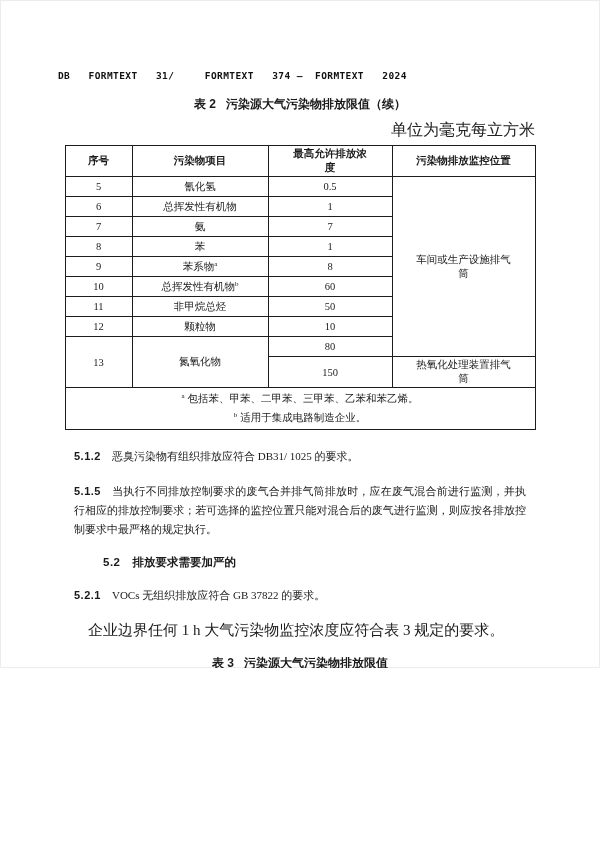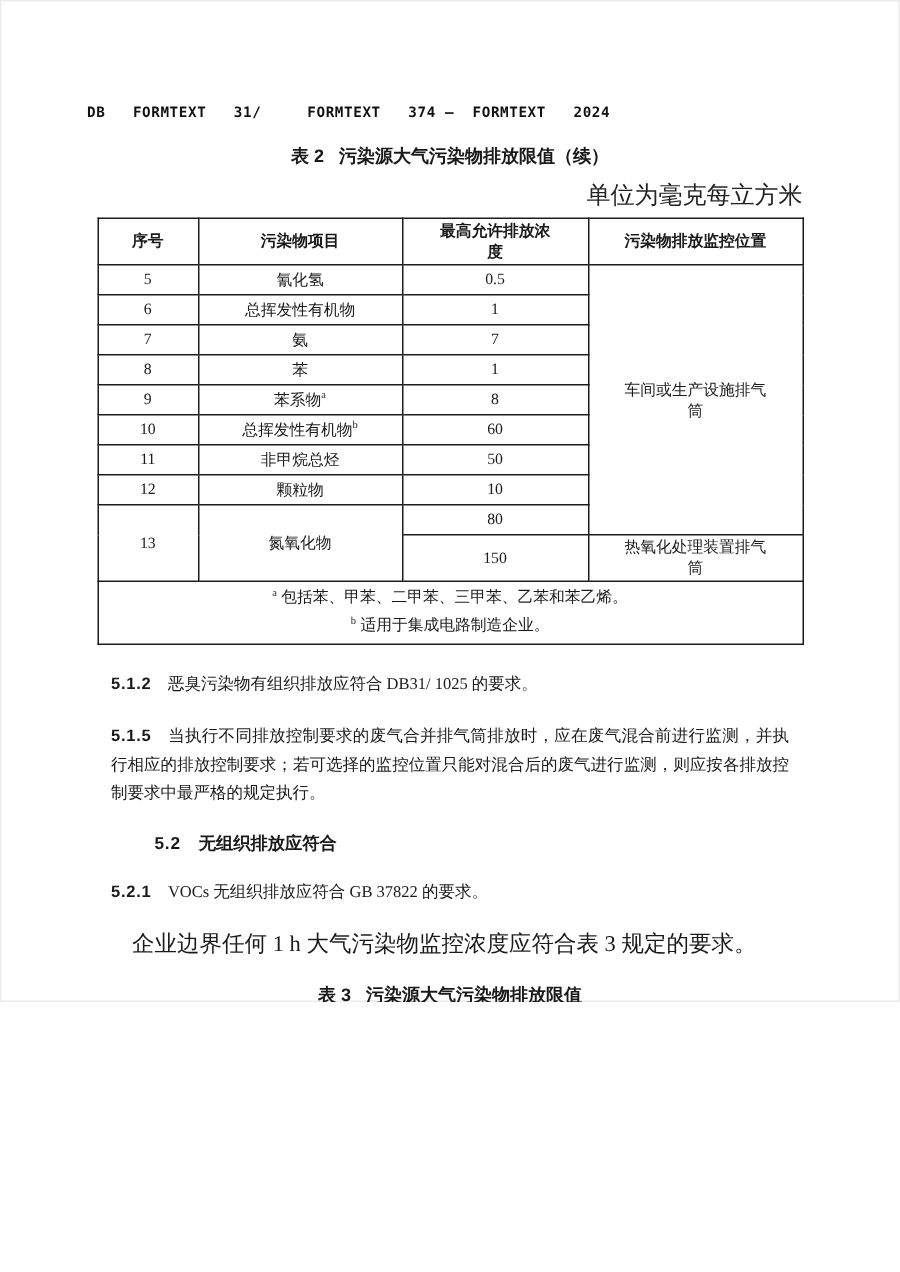--- a/index.html
+++ b/index.html
@@ -187,21 +187,21 @@
           <div class="fnline"><sup>b</sup><span>适用于集成电路制造企业。</span></div>
         </td>
       </tr>
     </tbody>
       </table>
 
     <div class="clauses">
       <p class="clause"><span class="cno">5.1.2</span><span>恶臭污染物有组织排放应符合 DB31/ 1025 的要求。</span></p>
       <p class="clause"><span class="cno">5.1.5</span><span>当执行不同排放控制要求的废气合并排气筒排放时，应在废气混合前进行监测，并执行相应的排放控制要求；若可选择的监控位置只能对混合后的废气进行监测，则应按各排放控制要求中最严格的规定执行。</span></p>
 
-      <p class="heading"><span class="cno">5.2</span><span>无组织排放应符合</span></p>
+      <p class="heading"><span class="cno">5.2</span><span>排放要求需要加严的</span></p>
 
       <p class="clause"><span class="cno">5.2.1</span><span>VOCs 无组织排放应符合 GB 37822 的要求。</span></p>
 
 
       <p class="indent">企业边界任何 1 h 大气污染物监控浓度应符合表 3 规定的要求。</p>
     </div>
 
     <div class="table-caption">
       <span class="cap-label">表 3</span><span>污染源大气污染物排放限值</span>
     </div>

